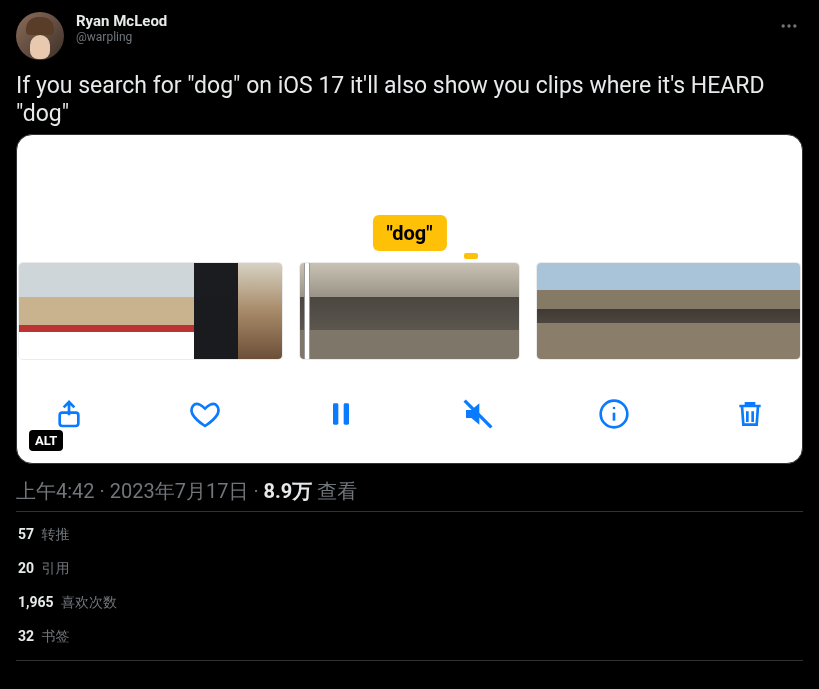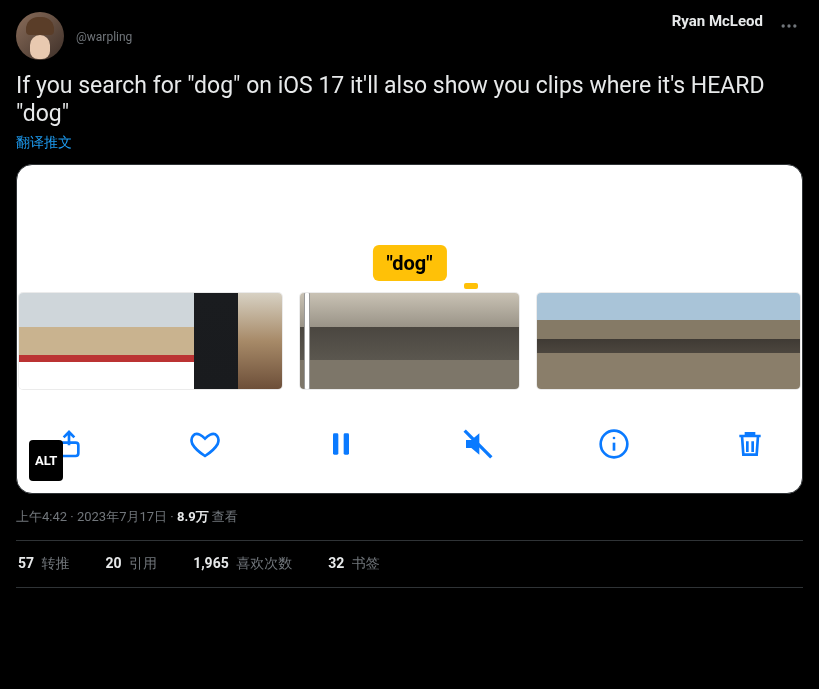--- a/index.html
+++ b/index.html
@@ -45,21 +45,20 @@
     transform:translateX(-50%);
     width:28px;height:18px;
     background:#5a3d28;
     border-radius:12px 12px 4px 4px;
   }
   .name-block { flex: 1; }
   .display-name {
     font-weight: 700;
     font-size: 15px;
     color: #e7e9ea;
-    text-align: right;
   }
   .handle {
     font-size: 12px;
     color: #71767b;
   }
   .more-icon {
     color: #71767b;
     font-size: 18px;
     padding: 4px;
     cursor: pointer;
@@ -172,37 +171,38 @@
   }
   .tool-btn svg { width: 32px; height: 32px; stroke: currentColor; fill: none; stroke-width: 2; }
   .alt-badge {
     position: absolute;
     left: 12px;
     bottom: 12px;
     background: #000;
     color: #fff;
     font-size: 13px;
     font-weight: 700;
-    padding: 13px 6px;
+    padding: 3px 6px;
     border-radius: 4px;
     cursor: pointer;
   }
   .meta {
     color: #71767b;
-    font-size: 13px;
-    margin-bottom: 14px;
+    font-size: 20px;
+    margin-bottom: 6px;
   }
   .meta .strong { color: #e7e9ea; font-weight: 700; }
   .divider { border-top: 1px solid #2f3336; }
   .engagement {
     display: flex;
-    gap: 36px;
+    gap: 16px;
     padding: 14px 2px;
     font-size: 14px;
     color: #71767b;
+    flex-direction: column;
   }
   .engagement .num { color: #e7e9ea; font-weight: 700; margin-right: 4px; }
   .engagement > div { cursor: pointer; }
 </style>
 </head>
 <body>
 
 <div class="tweet">
 
   <div class="header">
@@ -214,21 +214,20 @@
     <div class="more-icon">
       <svg viewBox="0 0 24 24" width="20" height="20" fill="#71767b">
           <circle cx="5" cy="12" r="2"></circle>
           <circle cx="12" cy="12" r="2"></circle>
           <circle cx="19" cy="12" r="2"></circle>
         </svg>
     </div>
   </div>
 
   <div class="body-text">If you search for "dog" on iOS 17 it'll also show you clips where it's HEARD "dog"</div>
-  <div class="translate-link">翻译推文</div>
 
   <div class="media-card">
     <div class="tooltip">"dog"</div>
     <div class="tick-mark"></div>
 
     <div class="timeline">
       <div class="clip-group g1">
         <div class="frame"></div>
         <div class="frame"></div>
         <div class="frame"></div>

